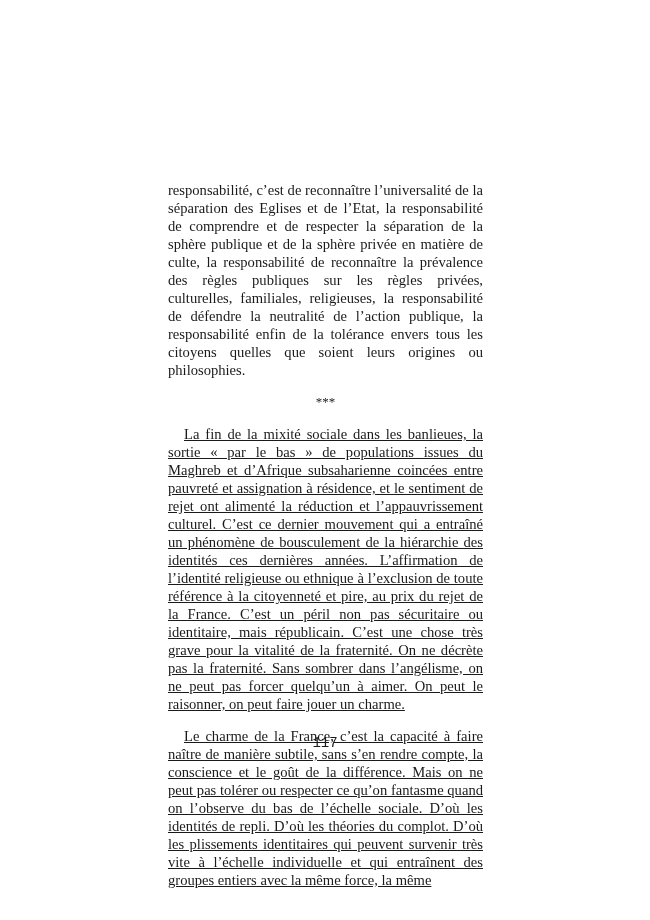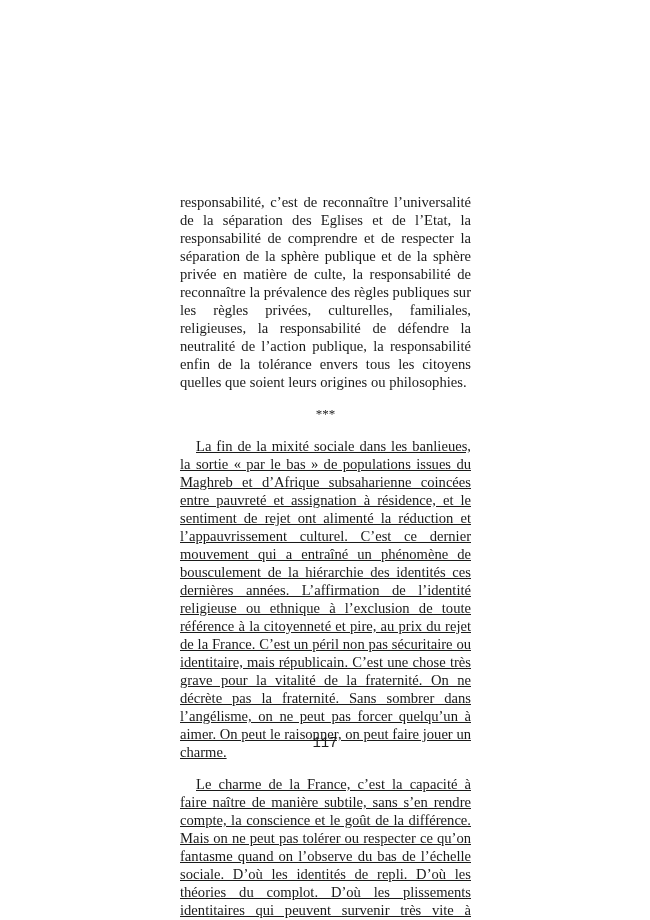--- a/index.html
+++ b/index.html
@@ -6,21 +6,21 @@
   body {
     width: 650px; height: 920px; background: #ffffff;
     position: relative; overflow: hidden;
   }
   .page {
     position: absolute; left: 168px; top: 181px; width: 315px;
     font-family: "Liberation Serif", "DejaVu Serif", serif;
     font-size: 14.6px; line-height: 18px; color: #1a1a1a;
   }
   .para {
-    margin: 12px; text-align: justify; text-align-last: left;
+    margin: 0; text-align: justify; text-align-last: left;
     hyphens: manual;
   }
   .indent { text-indent: 16px; text-decoration: underline; }
   .sep {
     text-align: center; margin: 14px 0 14px 0;
     font-size: 13px; line-height: 18px;
   }
   .gap { margin-top: 14px; }
   .pagenum {
     position: absolute; left: 0; width: 650px; top: 735px;

